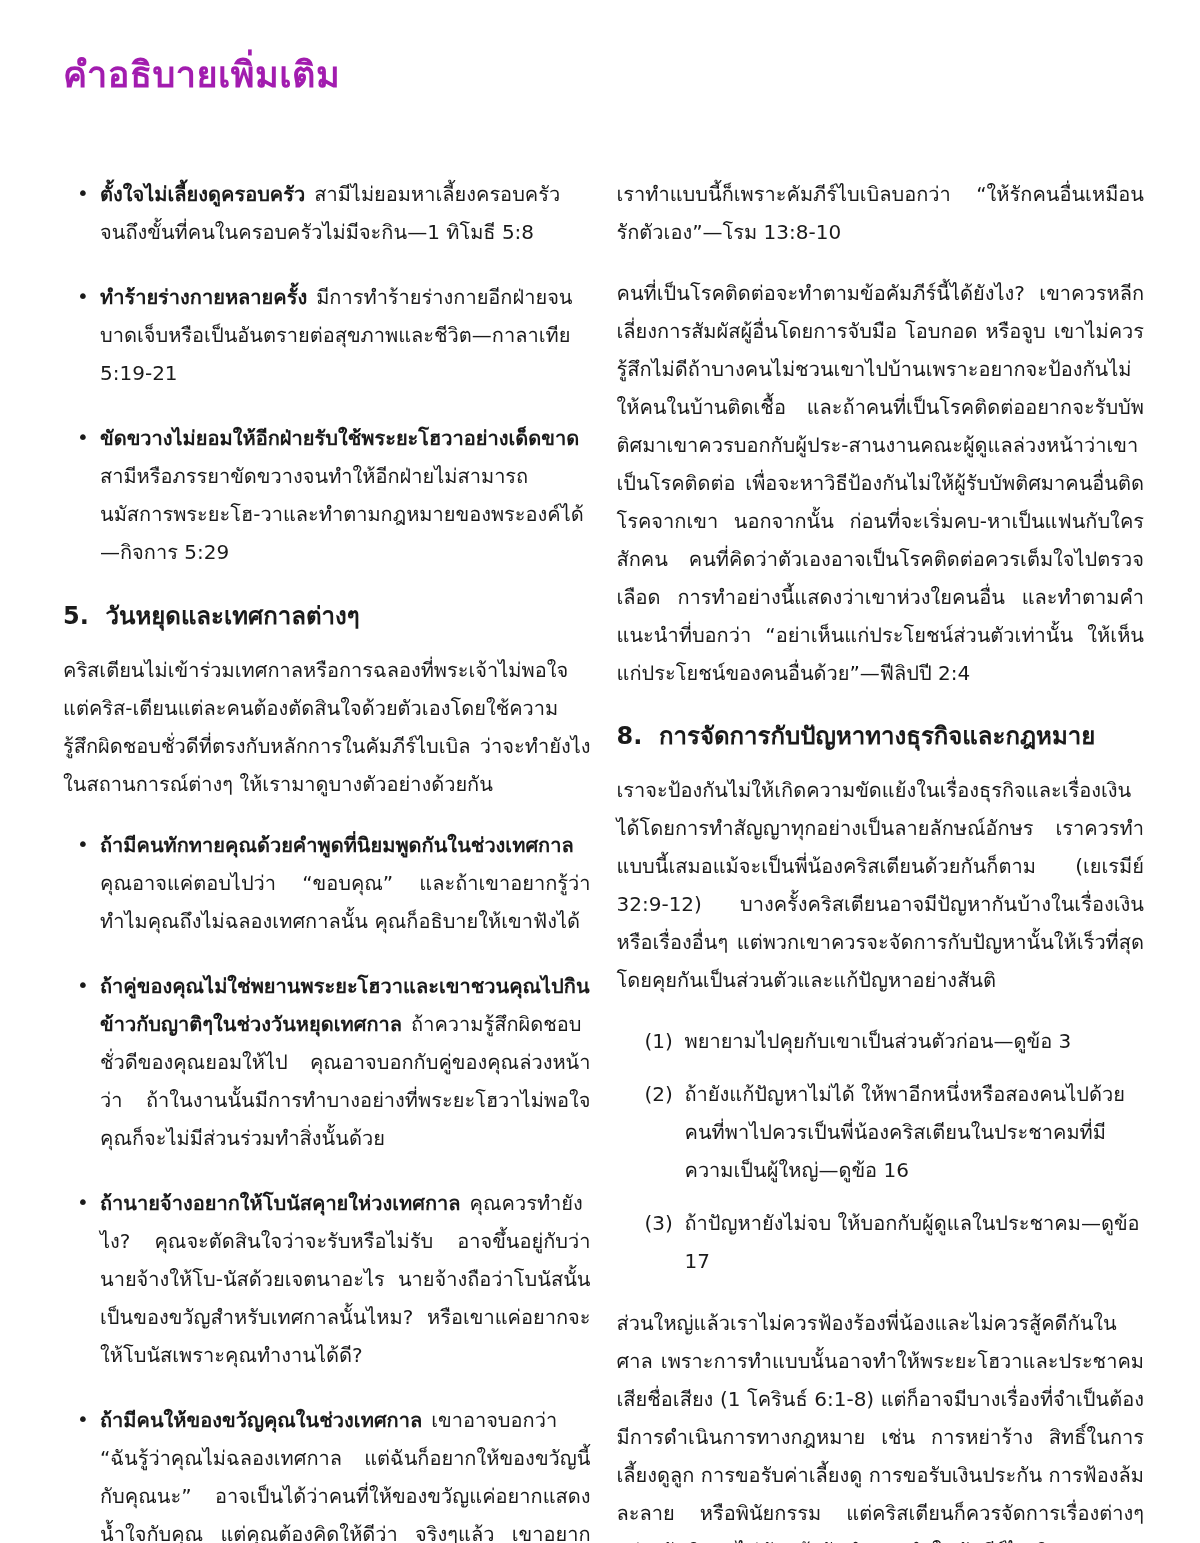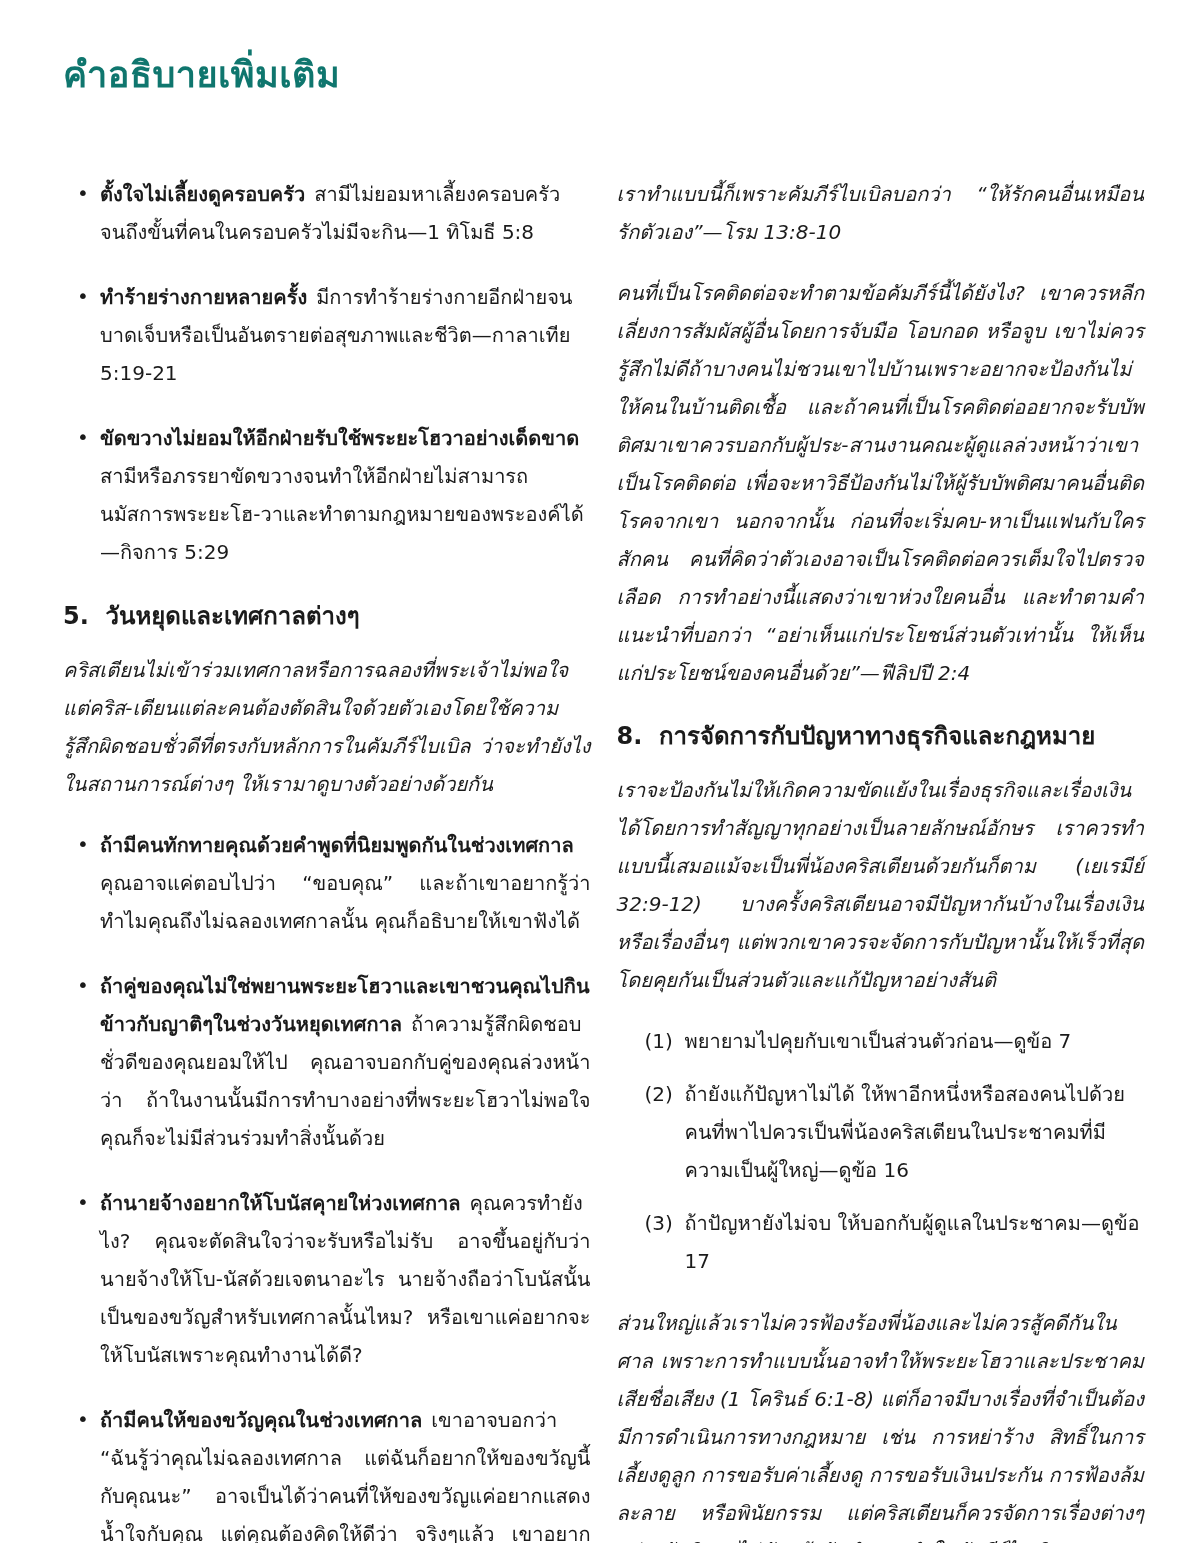--- a/index.html
+++ b/index.html
@@ -5,33 +5,32 @@
   * { margin:0; padding:0; box-sizing:border-box; }
   html,body { width:1200px; height:1543px; background:#ffffff; overflow:hidden; }
   body {
     font-family:"DejaVu Sans", sans-serif;
     color:#1b1b1b;
   }
   .page { padding:46px 56px 0 63px; }
   .doc-title {
     font-size:36px;
     font-weight:bold;
-    color:#0f766e;
+    color:#a21caf;
     letter-spacing:0.5px;
     margin-bottom:72px;
     white-space:pre-wrap;
   }
   .columns { display:flex; gap:26px; align-items:flex-start; }
   .col { flex:1 1 0; min-width:0; font-size:20px; line-height:38px; }
 
   .col p {
     text-align:justify;
     overflow-wrap:break-word;
     margin-bottom:23px;
-    font-style:italic;
   }
   .col h2 {
     font-size:24px;
     line-height:36px;
     font-weight:bold;
     margin:26px 0 17px 0;
     white-space:pre-wrap;
   }
   .col h2:first-child { margin-top:0; }
 
@@ -105,21 +104,21 @@
 
       <p>เราทำแบบนี้ก็เพราะคัมภีร์ไบเบิลบอกว่า “ให้รักคนอื่นเหมือนรักตัวเอง”—โรม 13:8-10</p>
       <p>คนที่เป็นโรคติดต่อจะทำตามข้อคัมภีร์นี้ได้ยังไง? เขาควรหลีกเลี่ยงการสัมผัสผู้อื่นโดยการจับมือ โอบกอด หรือจูบ เขาไม่ควรรู้สึกไม่ดีถ้าบางคนไม่ชวนเขาไปบ้านเพราะอยากจะป้องกันไม่ให้คนในบ้านติดเชื้อ และถ้าคนที่เป็นโรคติดต่ออยากจะรับบัพติศมาเขาควรบอกกับผู้ประ-สานงานคณะผู้ดูแลล่วงหน้าว่าเขาเป็นโรคติดต่อ เพื่อจะหาวิธีป้องกันไม่ให้ผู้รับบัพติศมาคนอื่นติดโรคจากเขา นอกจากนั้น ก่อนที่จะเริ่มคบ-หาเป็นแฟนกับใครสักคน คนที่คิดว่าตัวเองอาจเป็นโรคติดต่อควรเต็มใจไปตรวจเลือด การทำอย่างนี้แสดงว่าเขาห่วงใยคนอื่น และทำตามคำแนะนำที่บอกว่า “อย่าเห็นแก่ประโยชน์ส่วนตัวเท่านั้น ให้เห็นแก่ประโยชน์ของคนอื่นด้วย”—ฟีลิปปี 2:4</p>
 
       <h2>8.  การจัดการกับปัญหาทางธุรกิจและกฎหมาย</h2>
       <p>เราจะป้องกันไม่ให้เกิดความขัดแย้งในเรื่องธุรกิจและเรื่องเงินได้โดยการทำสัญญาทุกอย่างเป็นลายลักษณ์อักษร เราควรทำแบบนี้เสมอแม้จะเป็นพี่น้องคริสเตียนด้วยกันก็ตาม (เยเรมีย์ 32:9-12) บางครั้งคริสเตียนอาจมีปัญหากันบ้างในเรื่องเงินหรือเรื่องอื่นๆ แต่พวกเขาควรจะจัดการกับปัญหานั้นให้เร็วที่สุดโดยคุยกันเป็นส่วนตัวและแก้ปัญหาอย่างสันติ</p>
 
       <ol class="steps">
         <li>
           <span class="num">(1)</span>
-          <span class="stext">พยายามไปคุยกับเขาเป็นส่วนตัวก่อน—ดูข้อ 7</span>
+          <span class="stext">พยายามไปคุยกับเขาเป็นส่วนตัวก่อน—ดูข้อ 3</span>
         </li>
         <li>
           <span class="num">(2)</span>
           <span class="stext">ถ้ายังแก้ปัญหาไม่ได้ ให้พาอีกหนึ่งหรือสองคนไปด้วย คนที่พาไปควรเป็นพี่น้องคริสเตียนในประชาคมที่มีความเป็นผู้ใหญ่—ดูข้อ 16</span>
         </li>
         <li>
           <span class="num">(3)</span>
           <span class="stext">ถ้าปัญหายังไม่จบ ให้บอกกับผู้ดูแลในประชาคม—ดูข้อ 17</span>
         </li>
       </ol>

